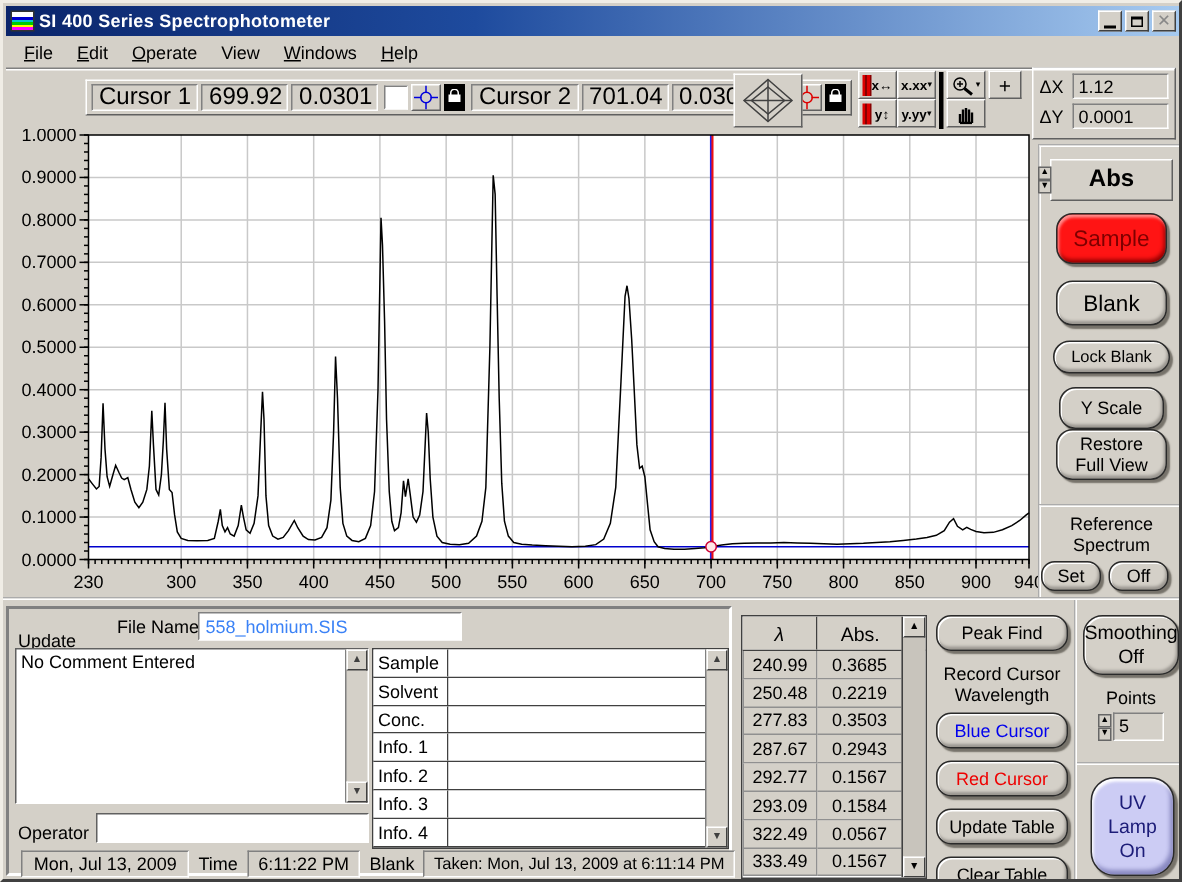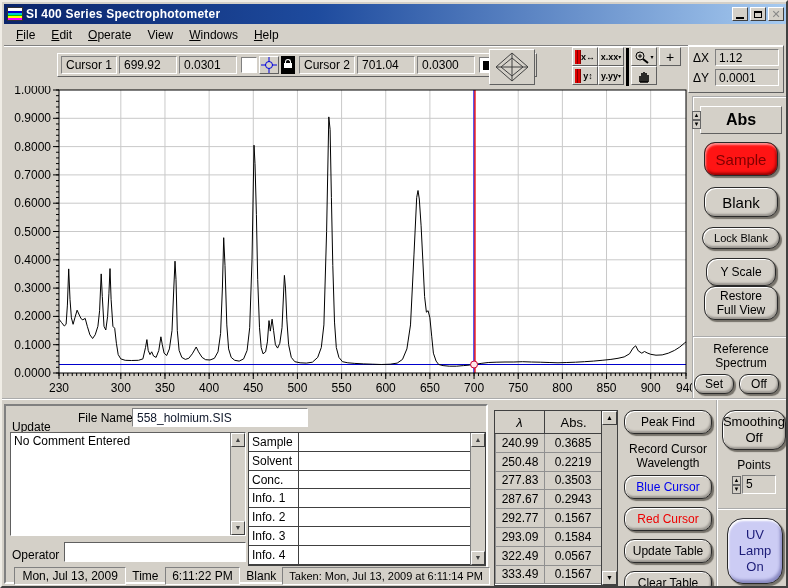--- a/index.html
+++ b/index.html
@@ -22,21 +22,21 @@
   #menubar { position:absolute; left:2px; top:23px; right:2px; height:21px; background:#d4d0c8;
     display:flex; align-items:center; padding-left:4px; border-bottom:1px solid #808080; box-shadow:0 1px 0 #fff; }
   .menu-item { padding:2px 8px; font-size:12px; }
   .menu-item u { text-decoration:underline; }
 
   
   #toolbar { position:absolute; left:2px; top:45px; right:2px; height:40px; }
   #cursor-strip { position:absolute; left:53px; top:6px; height:24px; display:flex; align-items:center;
     border:1px solid; border-color:#fff #606060 #606060 #fff; background:#d4d0c8; padding:1px 3px; }
   .tb-box { border:1px solid; border-color:#808080 #fff #fff #808080; background:#d4d0c8;
-    height:18px; display:flex; align-items:center; padding:0 4px; margin-right:2px; font-size:12px; white-space:nowrap; }
+    height:18px; display:flex; align-items:center; padding:0 4px; margin-right:2px; font-size:16px; white-space:nowrap; }
   .tb-readout { width:58px; }
   .swatch { width:16px; height:16px; background:#fff; border:1px solid; border-color:#808080 #fff #fff #808080;
     margin:0 2px; display:flex; align-items:center; justify-content:center; }
   .swatch .fillblk { width:9px; height:9px; background:#000; }
   .crosshair-btn { width:20px; height:18px; border:1px solid; border-color:#fff #606060 #606060 #fff;
     background:#d4d0c8; display:flex; align-items:center; justify-content:center; margin-right:2px; }
   .lock-btn { width:14px; height:18px; background:#000; display:flex; align-items:center; justify-content:center; margin-right:4px; }
   .lock-body { width:8px; height:5px; background:#fff; position:relative; }
   .lock-body:before { content:""; position:absolute; left:1px; top:-4px; width:4px; height:4px;
     border:1.5px solid #fff; border-bottom:none; border-radius:3px 3px 0 0; }
@@ -86,21 +86,21 @@
   #ref-buttons { display:flex; justify-content:flex-start; gap:5px; margin-top:4px; }
   #ref-buttons .lvbtn { width:40px; height:20px; font-size:12px; border-radius:9px; }
 
   
   #bottom { position:absolute; left:0; top:396px; width:788px; height:192px; border-top:2px groove #fff; }
   #left-panel { position:absolute; left:2px; top:4px; width:484px; height:180px;
     border:2px solid; border-color:#808080 #fff #fff #808080; background:#d4d0c8; }
   #comment-label { position:absolute; left:6px; top:14px; font-size:12px; }
   #filename-label { position:absolute; left:72px; top:5px; font-size:12px; }
   #filename-field { position:absolute; left:126px; top:2px; width:176px; height:19px; background:#fff;
-    border:1px solid; border-color:#808080 #fff #fff #808080; color:#0f172a; font-size:12px; padding:2px 4px; white-space:nowrap; }
+    border:1px solid; border-color:#808080 #fff #fff #808080; color:#3b82f6; font-size:12px; padding:2px 4px; white-space:nowrap; }
   #comment-box { position:absolute; left:4px; top:26px; width:236px; height:104px; background:#fff;
     border:1px solid; border-color:#606060 #fff #fff #606060; font-size:12px; padding:1px 3px; }
   .vscroll { position:absolute; right:0; top:0; bottom:0; width:15px; background:#d4d0c8; border-left:1px solid #808080; }
   .sb-btn { position:absolute; left:0; width:14px; height:14px; background:#d4d0c8; border:1px solid;
     border-color:#fff #404040 #404040 #fff; font-size:7px; text-align:center; line-height:12px; color:#404040; }
   .sb-up { top:0; } .sb-dn { bottom:0; }
   #info-table { position:absolute; left:242px; top:26px; width:238px; height:134px; background:#fff;
     border:1px solid #404040; }
   .info-row { display:flex; height:18.8px; border-bottom:1px solid #404040; }
   .info-row .cell-label { width:50px; border-right:1px solid #404040; padding:2px 3px; font-size:12px; background:#fff; }

